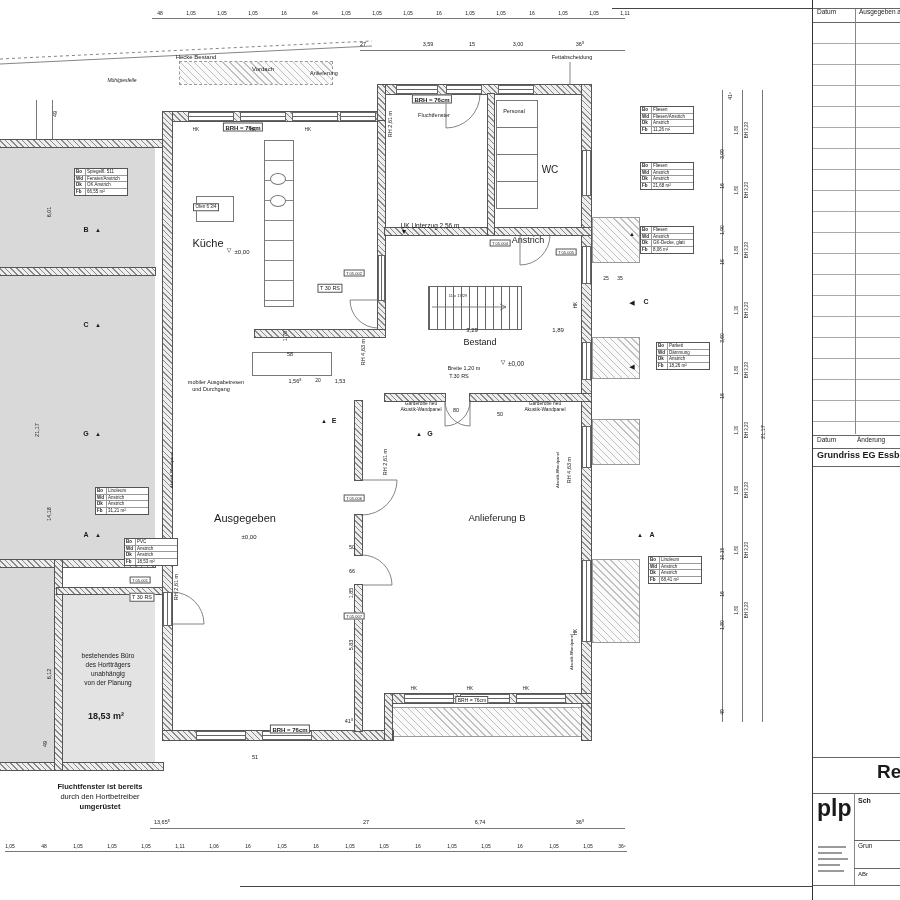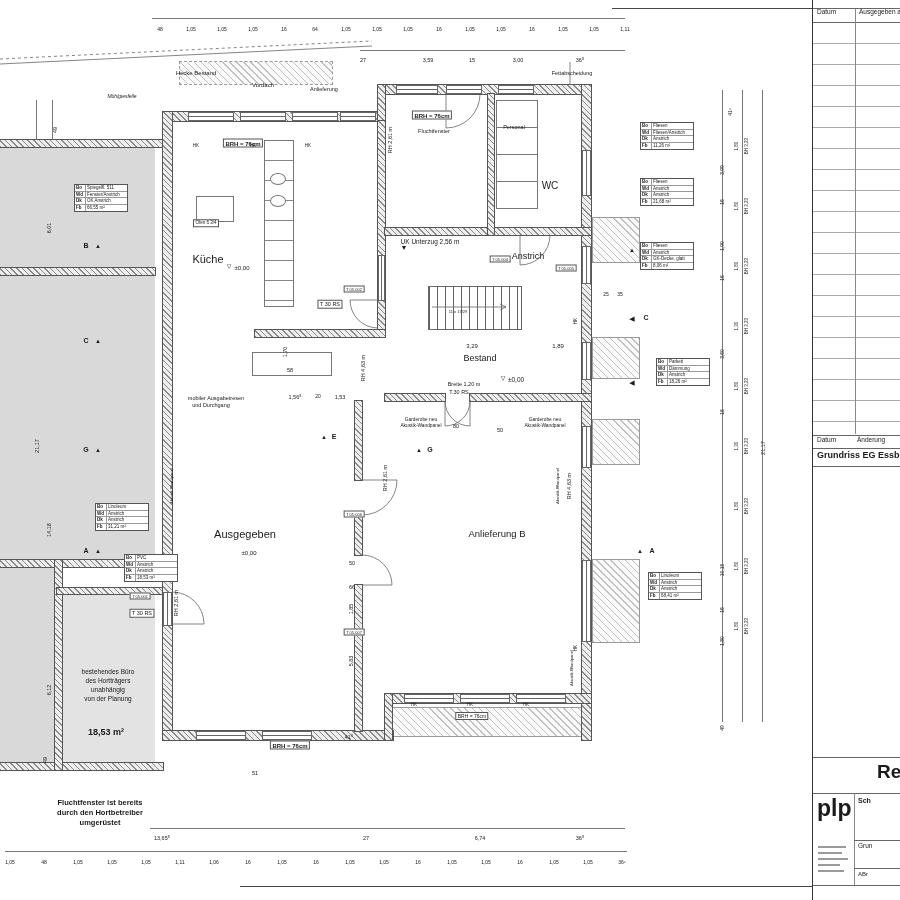--- a/index.html
+++ b/index.html
@@ -25,21 +25,21 @@
   
   .furn{position:absolute;background:#fff;border:1px solid #777;z-index:2;}
   .counter{background-image:repeating-linear-gradient(180deg,transparent 0 19px,#888 19px 20px);}
   .circ{position:absolute;border:1px solid #777;border-radius:50%;z-index:3;background:#fff;}
   .stair{position:absolute;background:#fff;border:1px solid #666;z-index:2;
          background-image:repeating-linear-gradient(90deg,#666 0 1px,transparent 1px 8px);}
   
   .hline,.vline{position:absolute;background:#777;z-index:0;}
   .frame{background:#444;}
   
-  #label-layer{position:absolute;left:0;top:16px;width:900px;height:684px;z-index:10;pointer-events:none;}
+  #label-layer{position:absolute;left:0;top:0;width:900px;height:684px;z-index:10;pointer-events:none;}
   .lbl{position:absolute;white-space:nowrap;line-height:1;color:#1a1a1a;}
   .lbl.boxed{background:#fff;border:0.5px solid #555;padding:0.5px 1.5px;}
   
   .ftag{position:absolute;background:#fff;border:1px solid #555;width:52px;z-index:9;
         font-size:4.5px;line-height:1.25;}
   .ftag-row{display:flex;border-bottom:0.5px solid #999;}
   .ftag-row:last-child{border-bottom:none;}
   .ftag-row .k{width:9px;border-right:0.5px solid #999;padding-left:1px;font-weight:bold;flex:none;}
   .ftag-row .v{padding-left:1px;overflow:hidden;white-space:nowrap;}
   
@@ -191,21 +191,21 @@
       <span class="lbl" style="left: 500px; top: 415px; font-size: 5.5px; transform: translate(-50%, -50%);">50</span>
       <span class="lbl" style="left: 245px; top: 518px; font-size: 11px; transform: translate(-50%, -50%);">Ausgegeben</span>
       <span class="lbl" style="left: 249px; top: 537px; font-size: 6px; transform: translate(-50%, -50%);">±0,00</span>
       <span class="lbl" style="left: 497px; top: 518px; font-size: 9.5px; transform: translate(-50%, -50%);">Anlieferung B</span>
       <span class="lbl" style="left: 108px; top: 656px; font-size: 6.5px; transform: translate(-50%, -50%);">bestehendes Büro</span>
       <span class="lbl" style="left: 108px; top: 665px; font-size: 6.5px; transform: translate(-50%, -50%);">des Hortträgers</span>
       <span class="lbl" style="left: 108px; top: 674px; font-size: 6.5px; transform: translate(-50%, -50%);">unabhängig</span>
       <span class="lbl" style="left: 108px; top: 683px; font-size: 6.5px; transform: translate(-50%, -50%);">von der Planung</span>
       <span class="lbl" style="left: 106px; top: 716px; font-size: 9px; font-weight: bold; transform: translate(-50%, -50%);">18,53 m²</span>
       <span class="lbl" style="left: 100px; top: 787px; font-size: 7.5px; font-weight: bold; transform: translate(-50%, -50%);">Fluchtfenster ist bereits</span>
-      <span class="lbl" style="left: 100px; top: 797px; font-size: 7.5px; font-weight: bold; transform: translate(-50%, -50%);">durch den Hortbetreiber</span>
+      <span class="lbl" style="left: 100px; top: 797px; font-size: 7.5px; font-weight: normal; transform: translate(-50%, -50%);">durch den Hortbetreiber</span>
       <span class="lbl" style="left: 100px; top: 807px; font-size: 7.5px; font-weight: bold; transform: translate(-50%, -50%);">umgerüstet</span>
       <span class="lbl boxed" style="left: 290px; top: 729px; font-size: 6px; font-weight: bold; transform: translate(-50%, -50%);">BRH = 76cm</span>
       <span class="lbl boxed" style="left: 472px; top: 700px; font-size: 5px; transform: translate(-50%, -50%);">BRH = 76cm</span>
       <span class="lbl" style="left: 255px; top: 758px; font-size: 5.5px; transform: translate(-50%, -50%);">51</span>
       <span class="lbl" style="left: 349px; top: 722px; font-size: 5.5px; transform: translate(-50%, -50%);">41⁵</span>
       <span class="lbl" style="left: 286px; top: 336px; font-size: 5.5px; transform: translate(-50%, -50%) rotate(-90deg);">1,70</span>
       <span class="lbl" style="left: 290px; top: 355px; font-size: 5.5px; transform: translate(-50%, -50%);">58</span>
       <span class="lbl" style="left: 295px; top: 382px; font-size: 5.5px; transform: translate(-50%, -50%);">1,56⁵</span>
       <span class="lbl" style="left: 318px; top: 380px; font-size: 5px; transform: translate(-50%, -50%);">20</span>
       <span class="lbl" style="left: 340px; top: 382px; font-size: 5.5px; transform: translate(-50%, -50%);">1,53</span>

